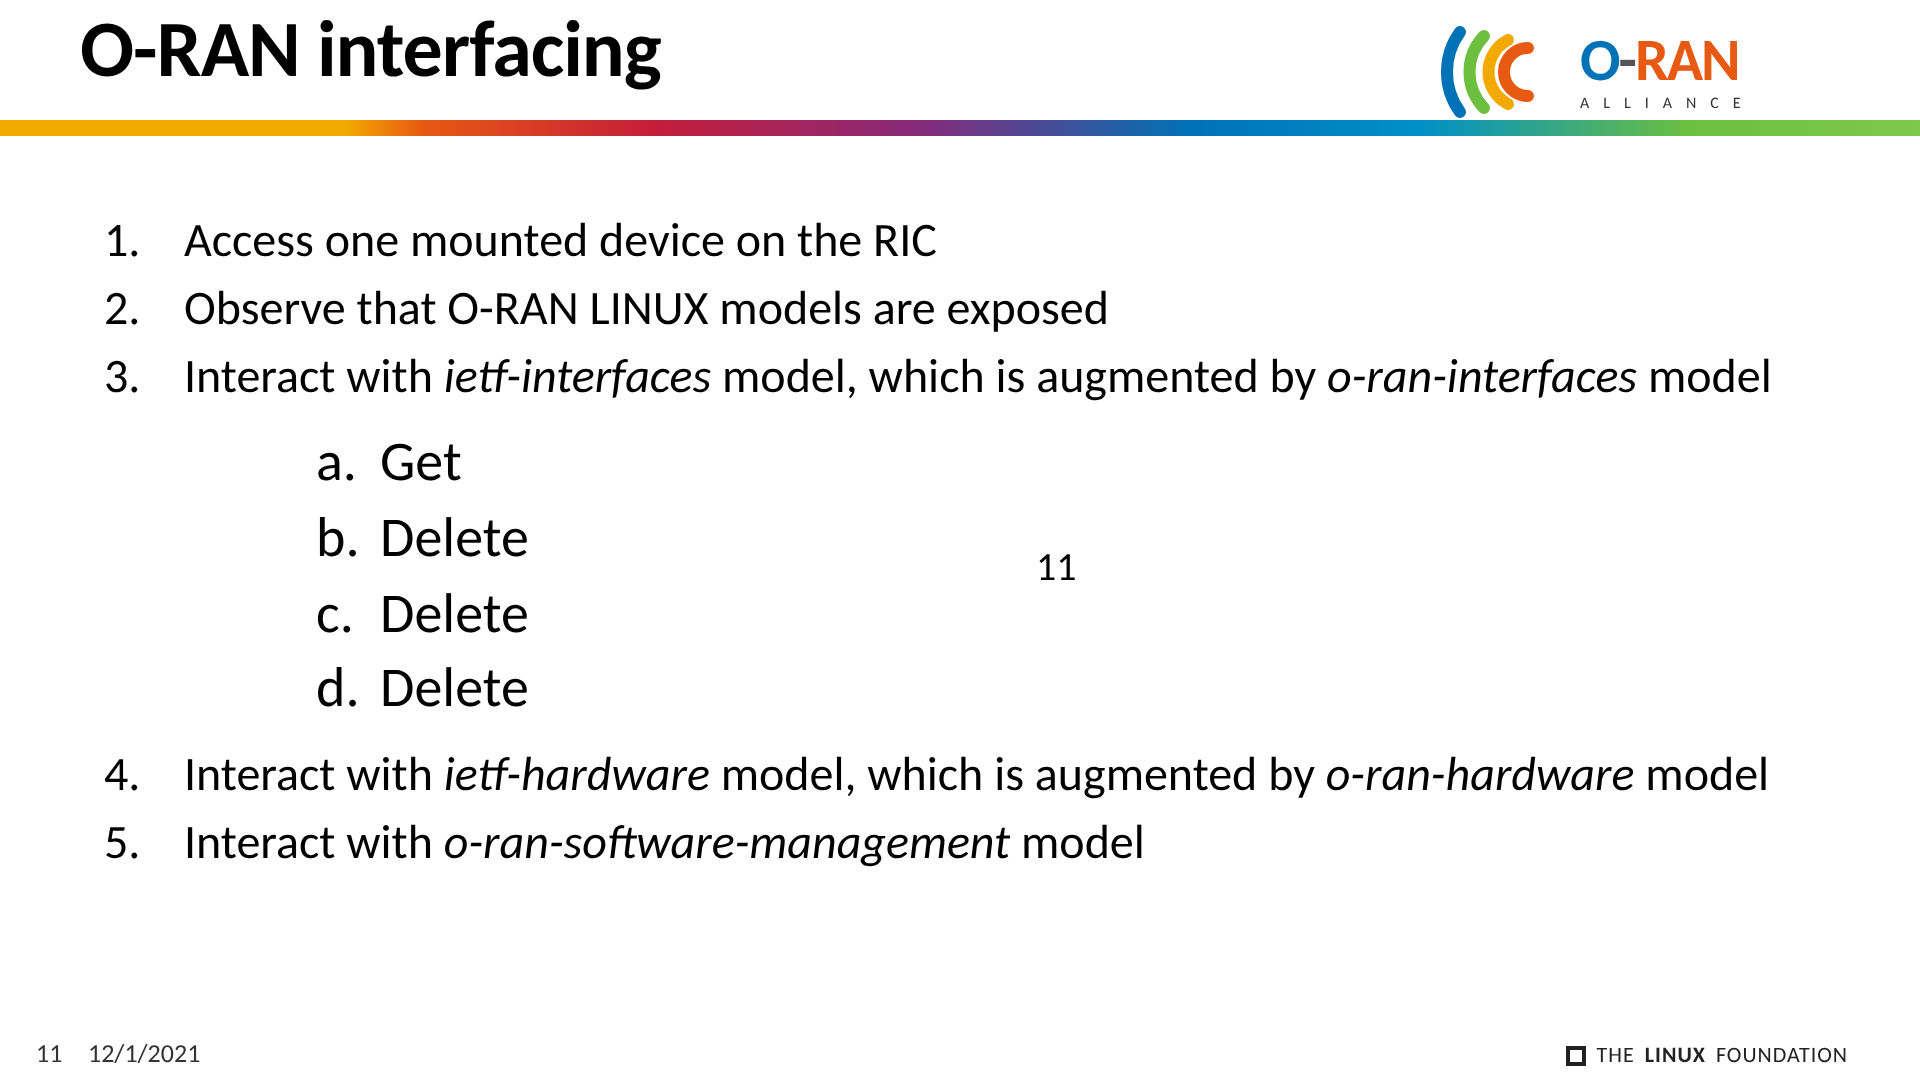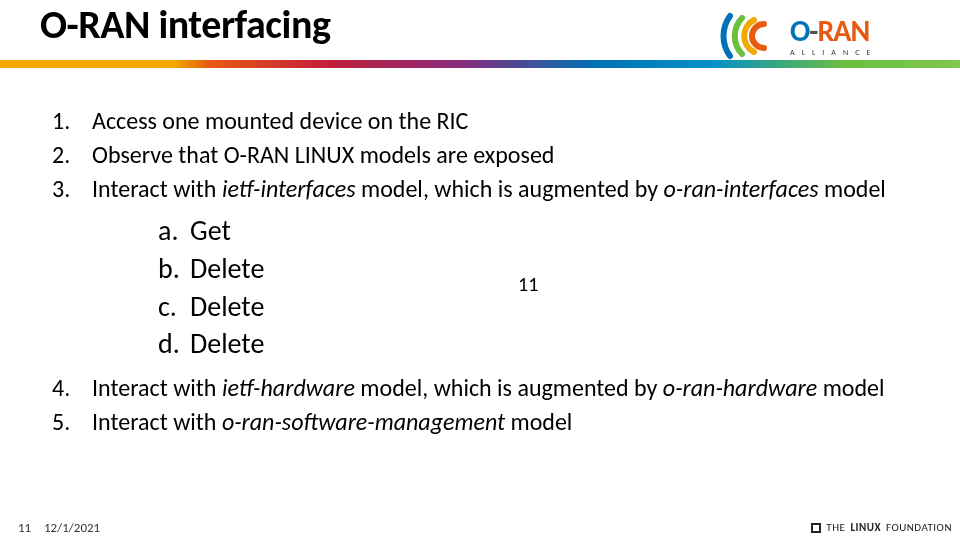--- a/index.html
+++ b/index.html
@@ -34,21 +34,21 @@
   ol.sub > li { counter-increment: sub; position: relative; padding-left: 32px; font-size: 28px; line-height: 1.35; }
   ol.sub > li::before { content: counter(sub, lower-alpha) "."; position: absolute; left: 0; }
 
   .b { font-weight: 400; font-style: italic; }
 
   .float-num { position: absolute; left: 466px; top: 166px; font-size: 20px; }
 
   .footer { position: absolute; left: 0; right: 0; bottom: 0; height: 26px; display: flex; align-items: center; padding: 0 18px; font-size: 13px; color: #333; }
   .footer .pg { width: 26px; }
   .footer .date { }
-  .lf-logo { position: absolute; right: 8px; bottom: 6px; display: flex; align-items: center; gap: 5px; font-size: 11px; font-weight: 700; letter-spacing: 0.5px; color: #222; }
+  .lf-logo { position: absolute; right: 36px; bottom: 6px; display: flex; align-items: center; gap: 5px; font-size: 11px; font-weight: 700; letter-spacing: 0.5px; color: #222; }
   .lf-logo .box { width: 10px; height: 10px; border: 2px solid #222; }
   .lf-logo .thin { font-weight: 400; }
 </style>
 </head>
 <body>
 
 <div class="slide">
 
   <div class="title-bar">
     <div class="title-text">O-RAN interfacing</div>

